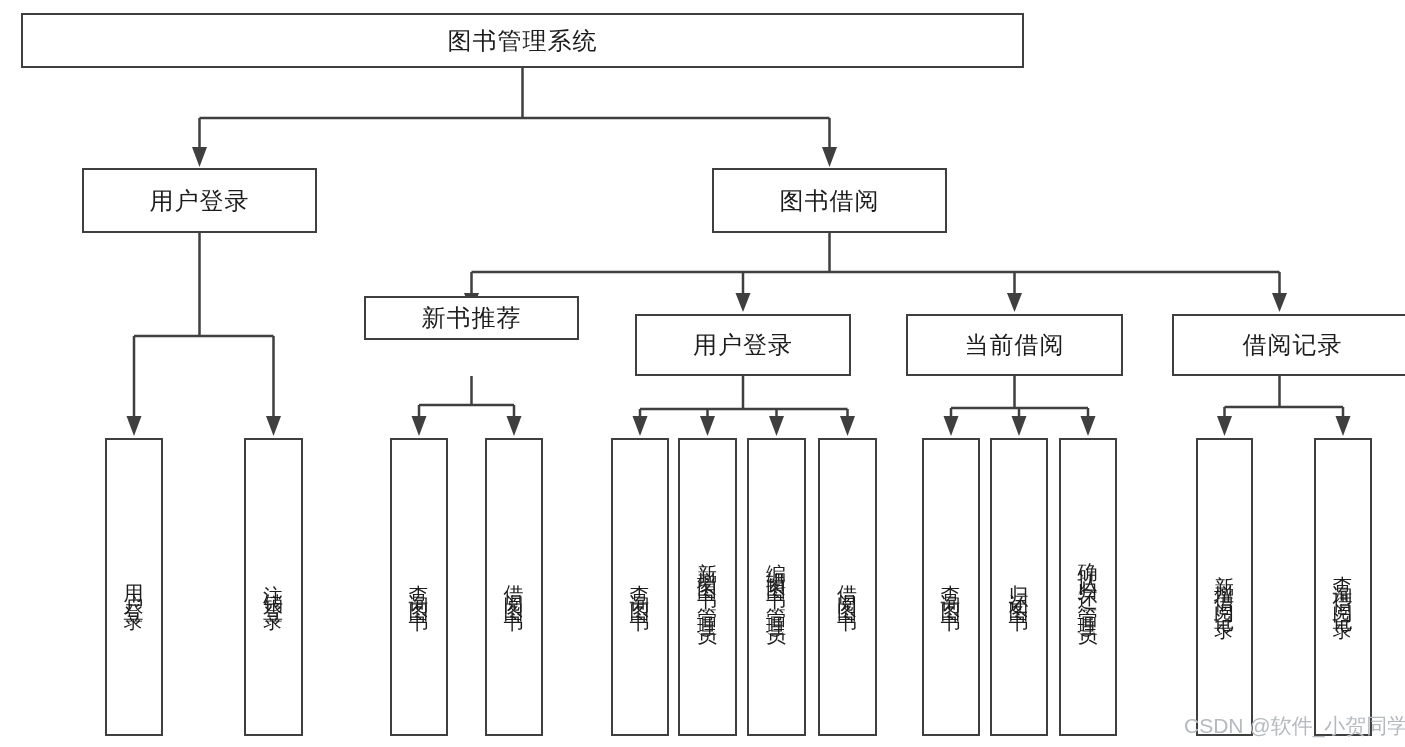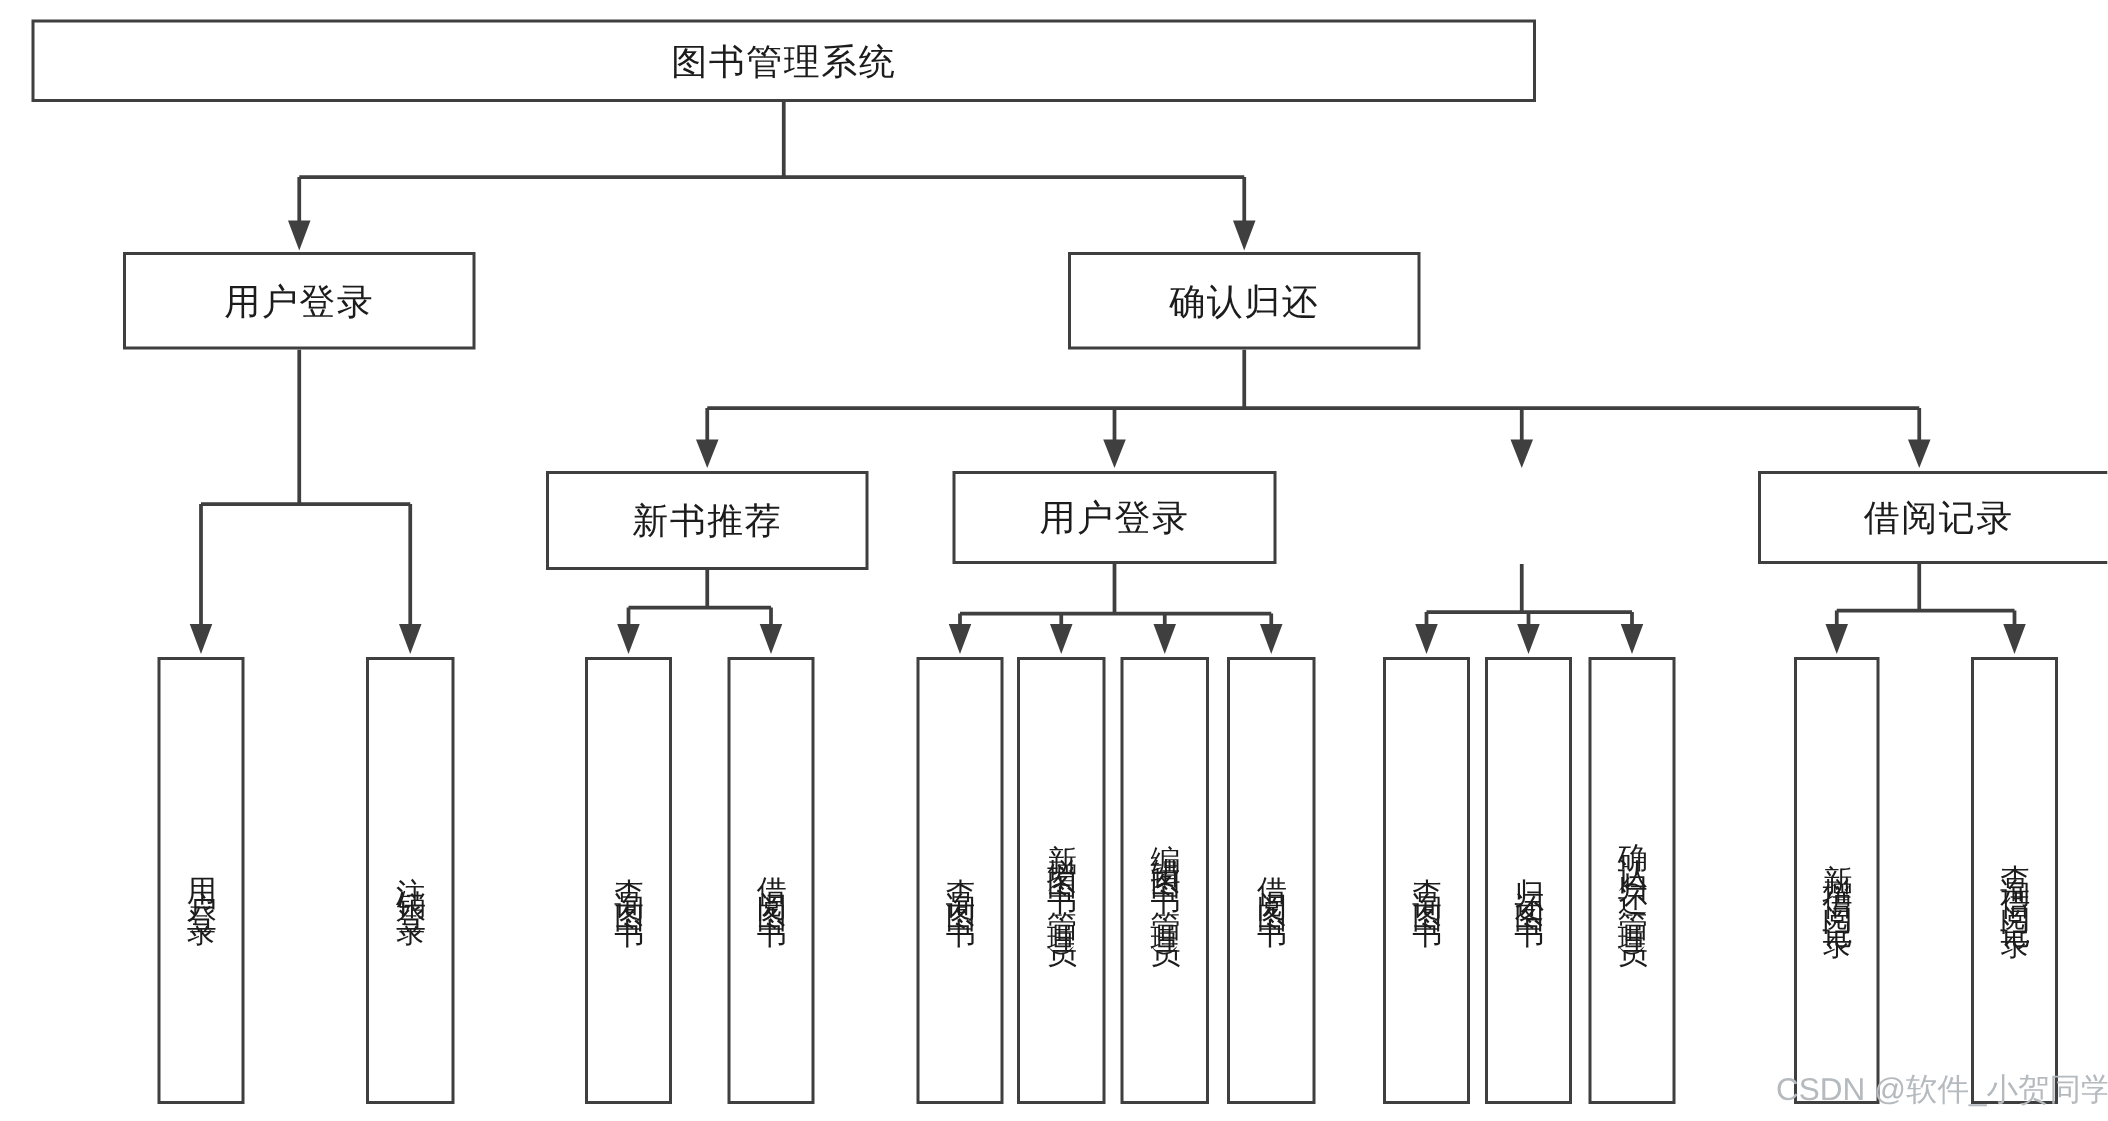--- a/index.html
+++ b/index.html
@@ -81,24 +81,25 @@
     <g>
       <path d="M1279.5,376 V407 M1224.5,407 H1343 M1224.5,407 V420 M1343,407 V420"></path>
       <polygon points="1217,416 1232,416 1224.5,436"></polygon>
       <polygon points="1335.5,416 1350.5,416 1343,436"></polygon>
     </g>
   </svg>
 
   <div class="node h" style="left:21px;top:13px;width:1003px;height:55px">图书管理系统</div>
 
   <div class="node h" style="left:82px;top:168px;width:235px;height:65px">用户登录</div>
-  <div class="node h" style="left:712px;top:168px;width:235px;height:65px">确认归还</div>
+  <div class="node h" style="left:712px;top:168px;width:235px;height:65px">图书借阅</div>
 
-  <div class="node h" style="left:364px;top:314px;width:215px;height:66px">新书推荐</div>
+  <div class="node h" style="left:364px;top:296px;width:215px;height:44px">新书推荐</div>
   <div class="node h" style="left:635px;top:314px;width:216px;height:62px">用户登录</div>
+  <div class="node h" style="left:906px;top:314px;width:217px;height:62px">当前借阅</div>
   <div class="node h" style="left:1172px;top:314px;width:241px;height:62px">借阅记录</div>
 
   <div class="node v" style="left:105px;top:438px;width:58px;height:298px">用户登录</div>
   <div class="node v" style="left:244px;top:438px;width:59px;height:298px">注销登录</div>
 
   <div class="node v" style="left:390px;top:438px;width:58px;height:298px">查询图书</div>
   <div class="node v" style="left:485px;top:438px;width:58px;height:298px">借阅图书</div>
 
   <div class="node v" style="left:611px;top:438px;width:58px;height:298px">查询图书</div>
   <div class="node v" style="left:678px;top:438px;width:59px;height:298px">新增图书（管理员）</div>

